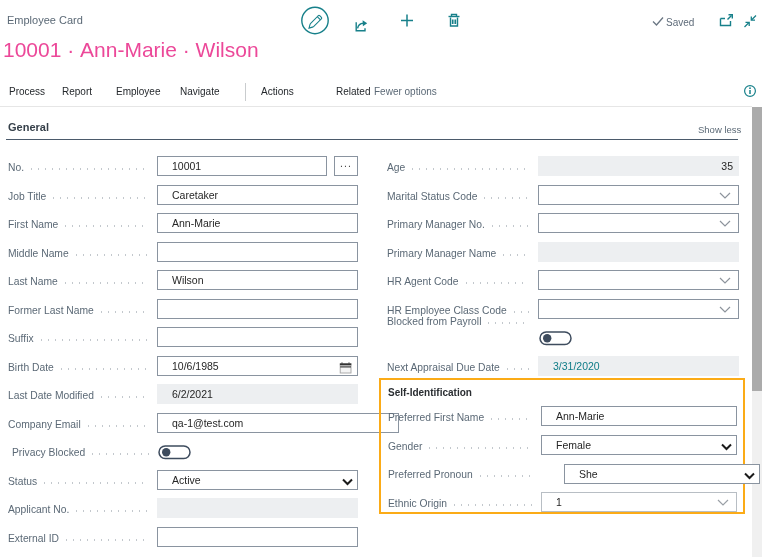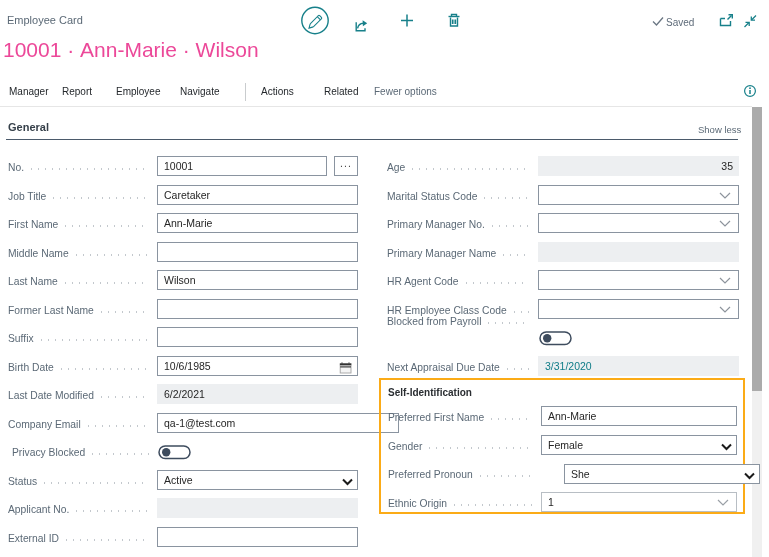--- a/index.html
+++ b/index.html
@@ -5,21 +5,21 @@
 html,body{margin:0;padding:0;}
 body{width:769px;height:557px;position:relative;background:#fff;
   font-family:"Liberation Sans",sans-serif;overflow:hidden;}
 .abs{position:absolute;}
 .rb span{white-space:nowrap;}
 .lblrow{position:absolute;display:flex;align-items:center;height:20px;margin-top:1px;
   font-size:10.3px;color:#5b6976;white-space:nowrap;}
 .lblrow .dt{flex:1;height:2px;margin-left:7px;margin-right:4px;margin-top:3px;
   background:repeating-linear-gradient(to right,#c3c8cd 0 1.4px,transparent 1.4px 7px);}
 .box{position:absolute;height:20px;box-sizing:border-box;border:1px solid #8a94a0;
-  background:#fff;font-size:10.5px;line-height:18px;color:#262626;padding-left:6px;}
+  background:#fff;font-size:10.5px;line-height:18px;color:#262626;padding-left:14px;}
 .dis{background:#edeff1;border:1px solid #edeff1;}
 .chevB{position:absolute;right:4px;top:6px;}
 .chevT{position:absolute;right:7px;top:6px;}
 </style>
 </head>
 <body>
 
 <div class="abs" style="left:7px;top:14px;font-size:11px;color:#5b6976;">Employee Card</div>
 <div class="abs" style="left:3px;top:38px;font-size:21px;color:#ec4899;">10001&nbsp;·&nbsp;Ann-Marie&nbsp;·&nbsp;Wilson</div>
 
@@ -62,26 +62,26 @@
 
   <g stroke="#17808a" stroke-width="1.3">
     <path d="M106 5.5 L101.5 10"></path>
     <path d="M101.3 6.5 V10.2 H105" fill="none"></path>
     <path d="M94.5 17 L99 12.5"></path>
     <path d="M99.2 16 V12.3 H95.5" fill="none"></path>
   </g>
 </svg>
 
 <div class="abs rb" style="left:0;top:86px;height:13px;font-size:10px;color:#25292d;">
-  <span class="abs" style="left:9px;">Manager</span>
+  <span class="abs" style="left:9px;">Process</span>
   <span class="abs" style="left:62px;">Report</span>
   <span class="abs" style="left:116px;">Employee</span>
   <span class="abs" style="left:180px;">Navigate</span>
   <span class="abs" style="left:261px;">Actions</span>
-  <span class="abs" style="left:324px;">Related</span>
+  <span class="abs" style="left:336px;">Related</span>
   <span class="abs" style="left:374px;color:#5b6976;">Fewer options</span>
 </div>
 <div class="abs" style="left:245px;top:83px;width:1px;height:18px;background:#c9ccce;"></div>
 <svg class="abs" style="left:743px;top:84px;" width="14" height="14" viewBox="0 0 14 14" fill="none">
   <circle cx="7" cy="7" r="5.4" stroke="#17808a" stroke-width="1.2"></circle>
   <path d="M7 6 V10" stroke="#17808a" stroke-width="1.5"></path>
   <circle cx="7" cy="4.2" r="0.9" fill="#17808a"></circle>
 </svg>
 <div class="abs" style="left:0;top:106px;width:752px;height:1px;background:#e6e6e6;"></div>
 

